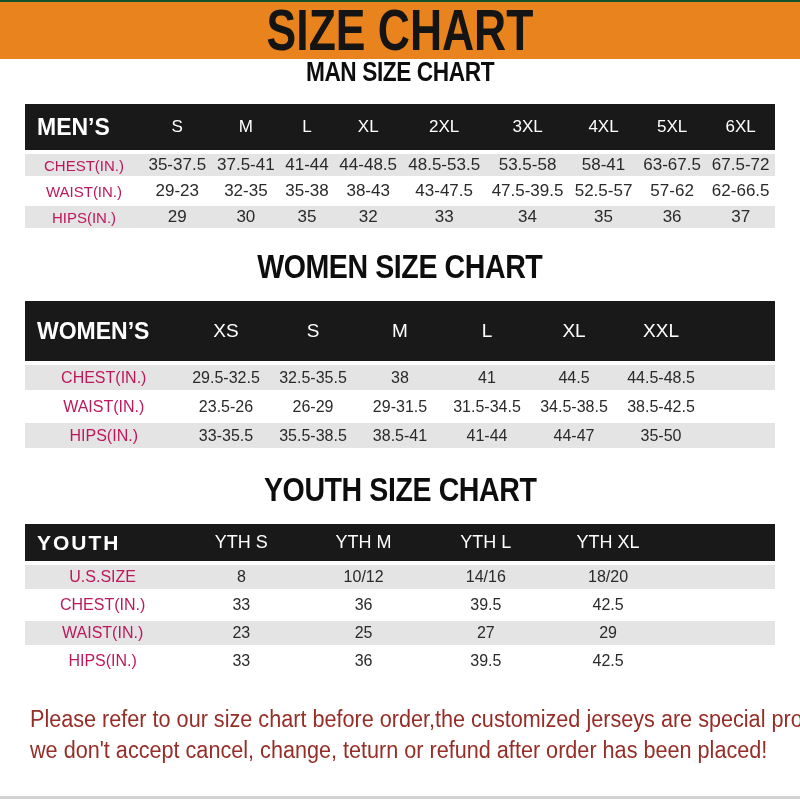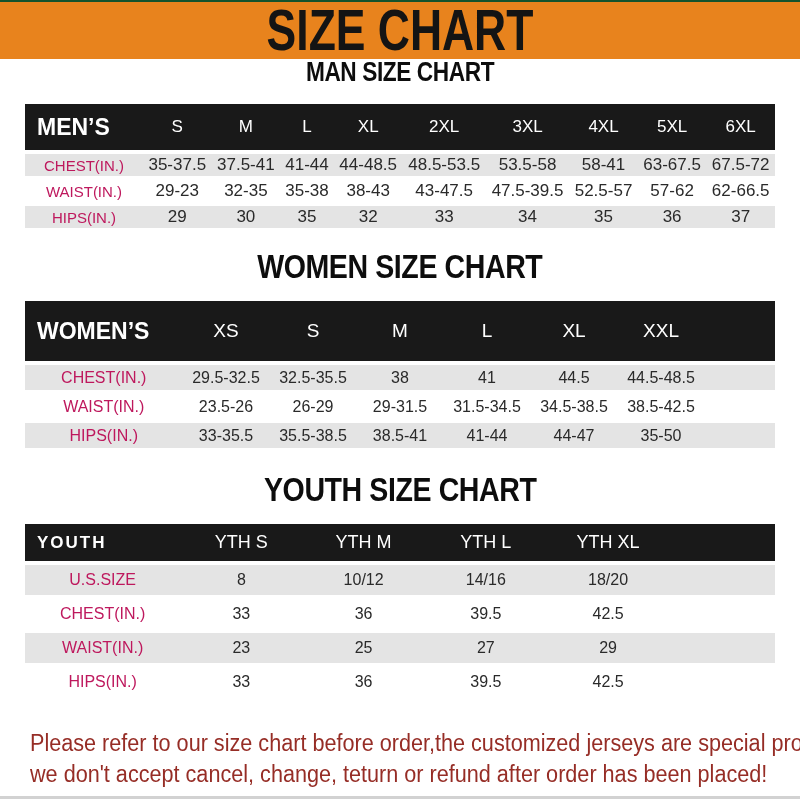--- a/index.html
+++ b/index.html
@@ -76,22 +76,22 @@
   .men tbody td{height:22px;font-size:17px;}
   .men tbody td.label{font-size:15px;}
   
   .women{margin-top:17px;}
   .women thead th{height:60px;font-size:19px;}
   .women thead th.corner{font-size:23px;}
   .women tbody td{height:25px;font-size:16px;}
   
   .youth{margin-top:15px;}
   .youth thead th{height:37px;font-size:18px;}
-  .youth thead th.corner{font-size:17px;letter-spacing:2px;}
-  .youth tbody td{height:30px;font-size:16px;}
+  .youth thead th.corner{font-size:21px;letter-spacing:2px;}
+  .youth tbody td{height:24px;font-size:16px;}
   
   .footer{
     margin:27px 0 0 30px;
     color:var(--footer_text);
   }
   .footer .line{
     font-size:23px;
     line-height:31px;
     transform:scaleX(0.94);
     transform-origin:left center;

